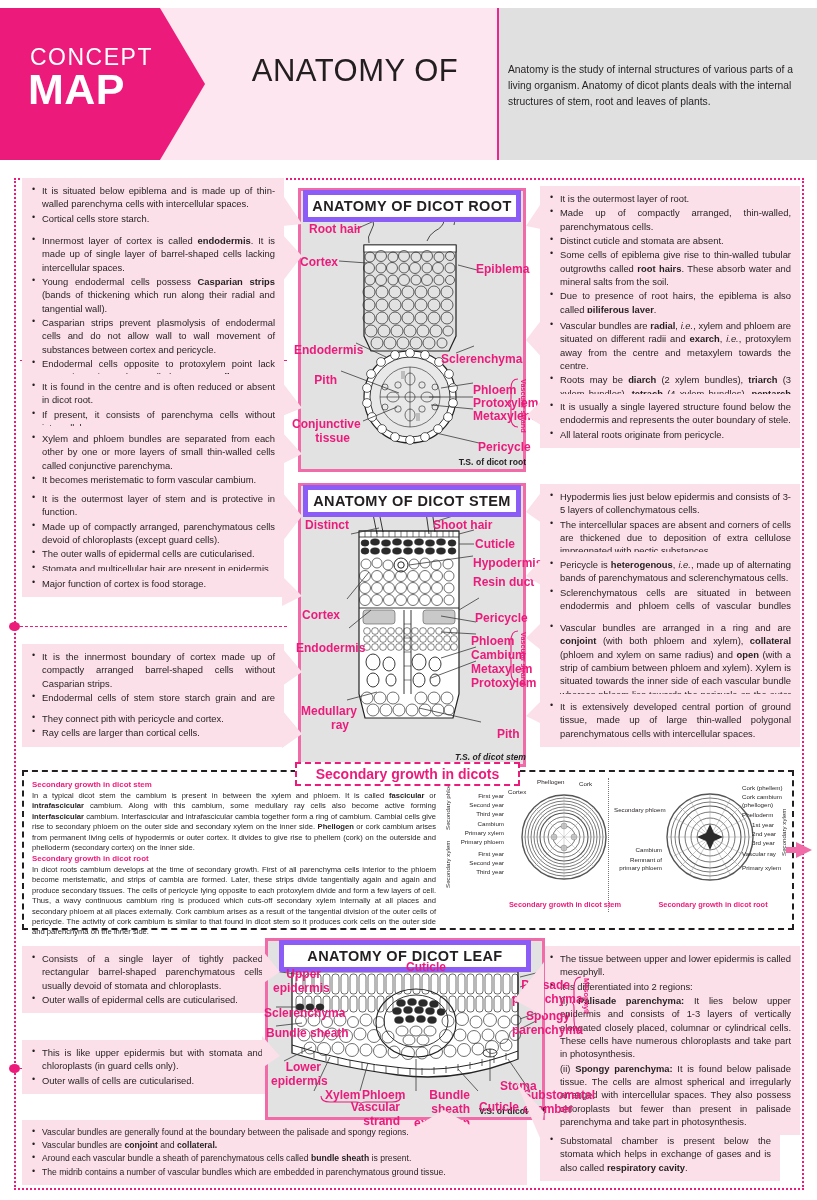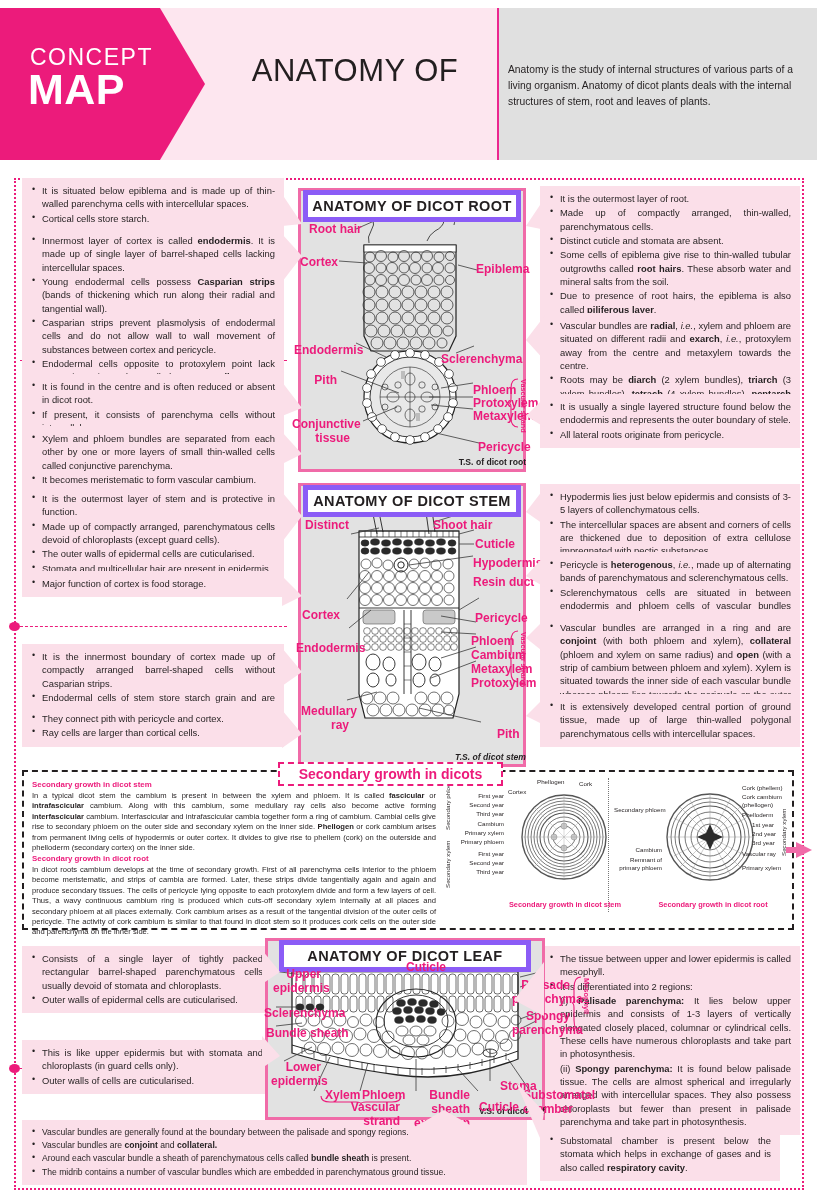--- a/index.html
+++ b/index.html
@@ -105,21 +105,21 @@
     writing-mode: vertical-rl; text-orientation: mixed;
   }
 
   
   .sg-box {
     position:absolute; left:22px; top:770px; width:772px; height:160px;
     border:2px dashed #231f20;
     background:#ffffff;
   }
   .sg-title {
-    position:absolute; left:278px; top:762px; width:225px;
+    position:absolute; left:295px; top:762px; width:225px;
     background:#ffffff; border:2px dashed #ec1b7b;
     text-align:center; font-size:14px; font-weight:700; color:#ec1b7b;
     padding:2px 0;
     z-index:5;
   }
   .sg-text {
     position:absolute; left:8px; top:8px; width:404px;
     font-size:7.6px; line-height:1.38; color:#231f20; text-align:justify;
   }
   .sg-sub { color:#ec1b7b; font-weight:700; font-size:7.9px; }

